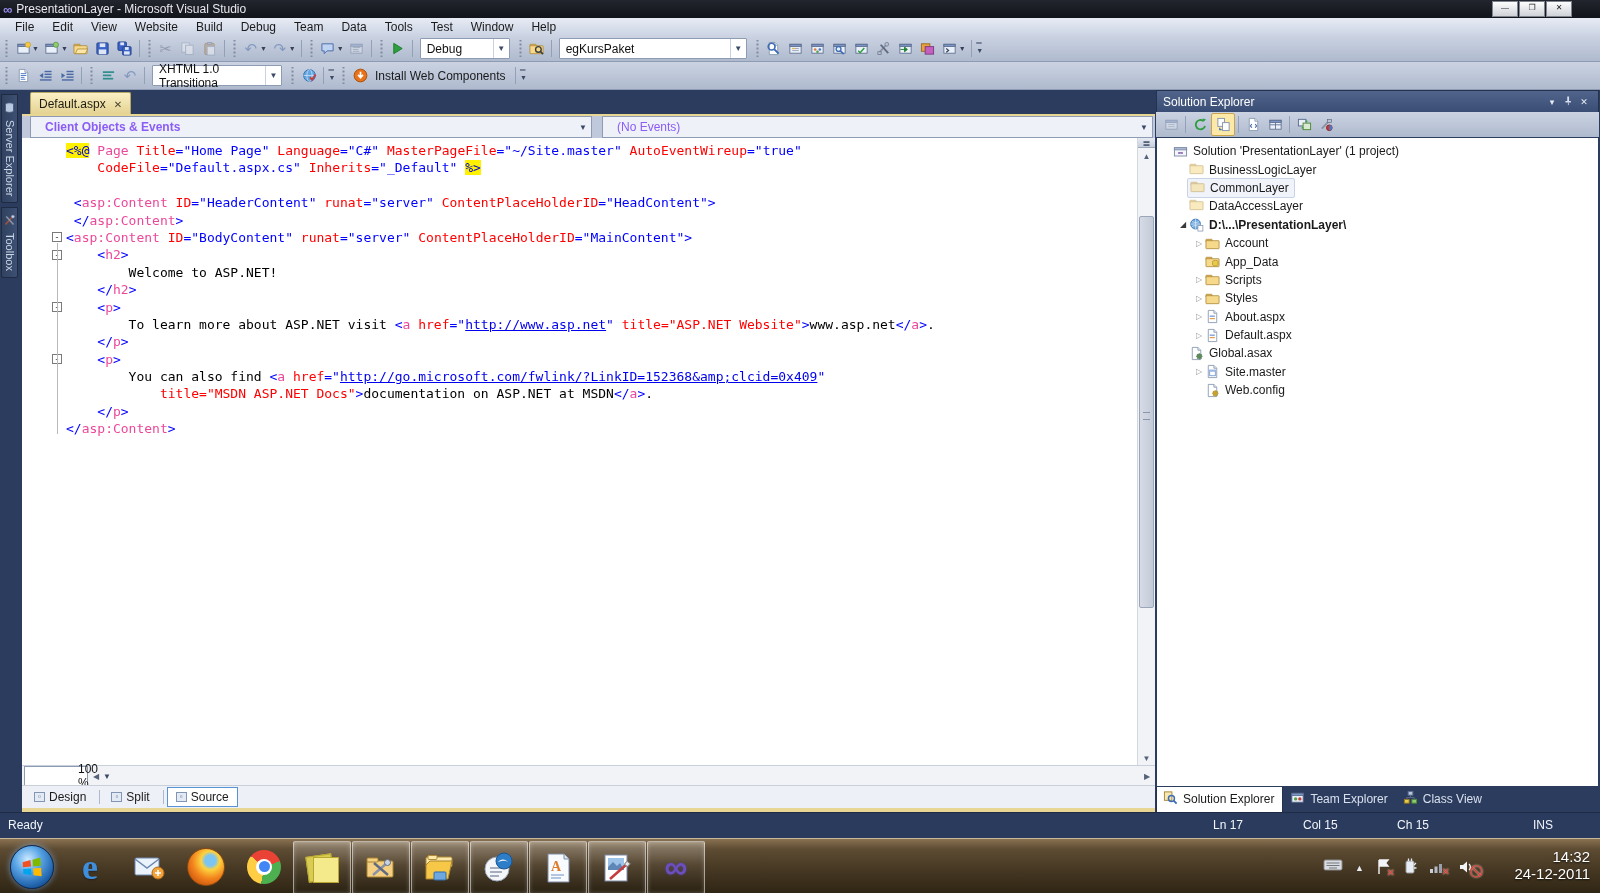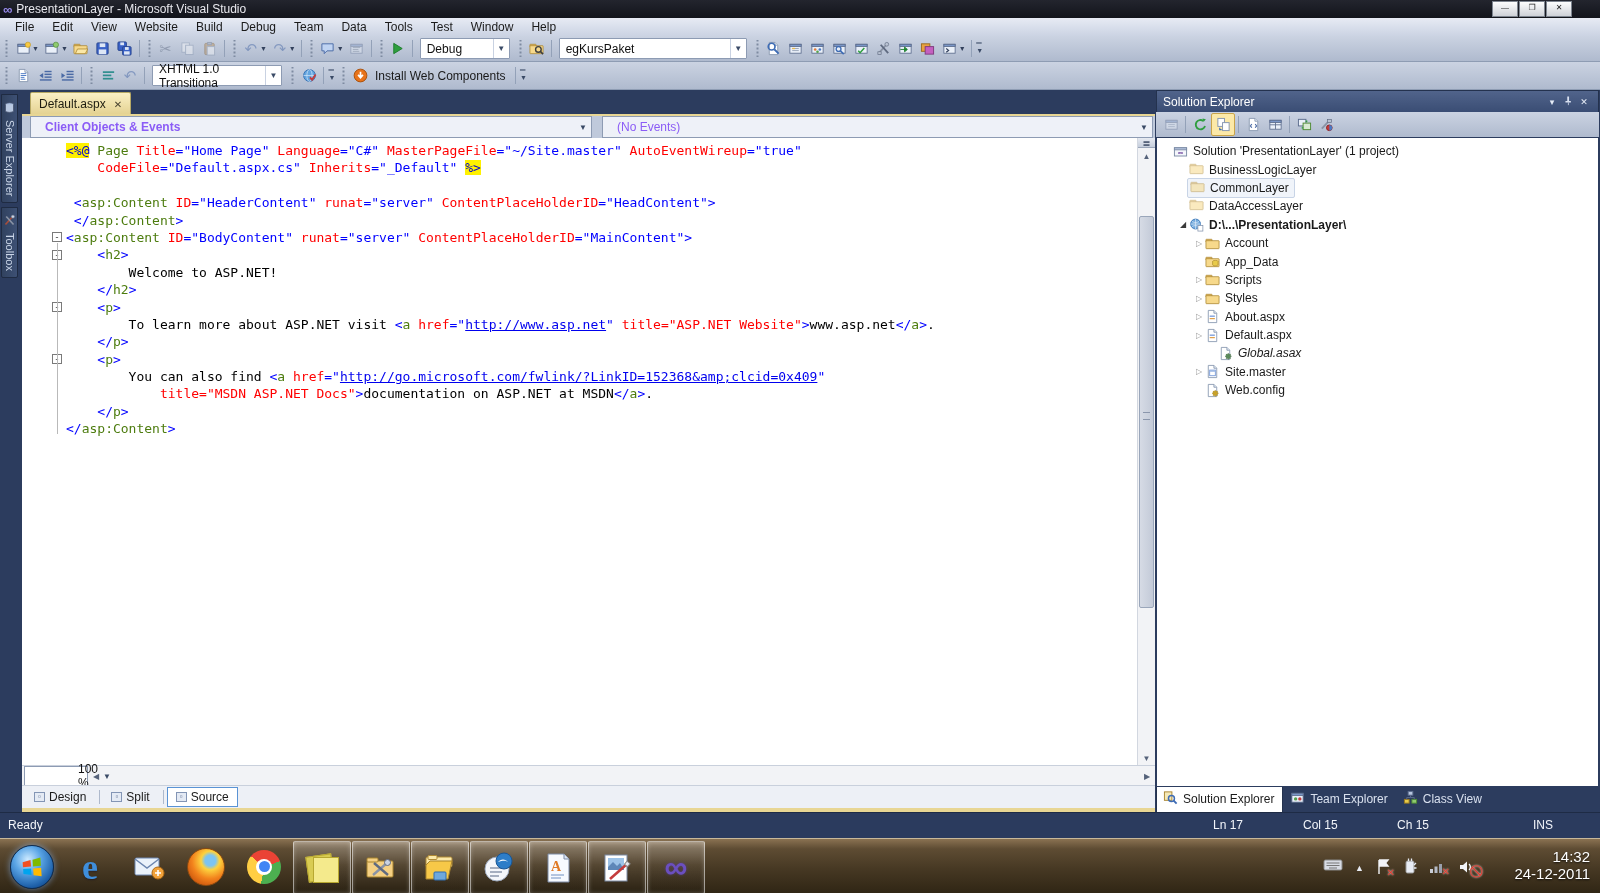--- a/index.html
+++ b/index.html
@@ -42,21 +42,21 @@
   .navrow{position:absolute;top:26px;left:0;right:0;height:22px;background:#BFC9DB;display:flex;align-items:center;}
   .navcombo{height:20px;background:#EEF1F8;border:1px solid #8D9BB3;display:flex;align-items:center;}
   .navcombo .val{flex:1;padding:0 14px;color:#8b5cf6;}
   .navcombo.bold .val{font-weight:bold;}
   .navcombo .arrow{width:16px;text-align:center;font-size:8px;color:#3a4a66;}
   .editor{position:absolute;top:48px;left:0;right:17px;bottom:46px;background:#fff;overflow:hidden;}
   .codewrap{position:relative;padding-top:4px;font-family:"DejaVu Sans Mono","Liberation Mono",monospace;font-size:13px;}
   .cl{height:17.4px;line-height:17.4px;white-space:pre;padding-left:44px;position:relative;color:#000;}
   .foldbox{position:absolute;left:30px;top:3.5px;width:10px;height:10px;border:1px solid #7a7a7a;background:#fff;font-size:9px;line-height:8px;text-align:center;color:#333;box-sizing:border-box;}
   .foldguide{position:absolute;left:35px;width:1px;background:#b9b9b9;}
-  .tk-pl{color:#000}.tk-dl{color:#0000FF}.tk-tag{color:#4d7c0f}.tk-att{color:#FF0000}
+  .tk-pl{color:#000}.tk-dl{color:#0000FF}.tk-tag{color:#ec4899}.tk-att{color:#FF0000}
   .tk-val{color:#0000FF}.tk-avl{color:#FF0000}
   .tk-url{color:#0000EE;text-decoration:underline}
   .tk-dir{color:#0000D4;background:#FFF100}
   
   .vscroll{position:absolute;top:48px;right:0;width:17px;bottom:46px;background:#F2F3F6;border-left:1px solid #D2D7E0;}
   .vsplit{height:9px;background:linear-gradient(#E7EBF3,#C6CEDC);border-bottom:1px solid #9AA6BA;display:flex;align-items:center;justify-content:center;font-size:6px;color:#55627A;line-height:3px;}
   .sbtn{height:16px;display:flex;align-items:center;justify-content:center;font-size:8px;color:#55627A;background:#F2F3F6;}
   .vthumb{position:absolute;left:1px;right:1px;top:78px;height:390px;background:linear-gradient(90deg,#D6DBE5,#C3CAD8);border:1px solid #9AA6BA;border-radius:2px;}
   .vthumb .gripmark{position:absolute;left:3px;right:3px;top:50%;height:6px;border-top:1px solid #8A96AC;border-bottom:1px solid #8A96AC;}
   .vscroll .down{position:absolute;bottom:0;left:0;right:0;}
@@ -696,21 +696,21 @@
                 <svg viewBox="0 0 16 16" width="15" height="15">
                   <path d="M3.5 1.5h6l3 3v10h-9z" fill="#FFF" stroke="#8494AD" stroke-width=".9"></path>
                   <path d="M9.5 1.5v3h3" fill="#E6ECF6" stroke="#8494AD" stroke-width=".9"></path>
                   <rect x="5" y="7" width="5.5" height="1.3" fill="#6E93D6"></rect>
                   <rect x="5" y="9.6" width="5.5" height="1.3" fill="#E0A04C"></rect>
                 </svg>
               </span>
               <span class="tlabel">Default.aspx</span>
             </span>
           </div>
-          <div class="titem" style="padding-left: 49px; font-style: italic;">
+          <div class="titem" style="padding-left: 20px;">
             <span class="tw col"></span>
             <span style="display: flex; align-items: center;">
               <span class="ticon">
                 <svg viewBox="0 0 16 16" width="15" height="15">
                   <path d="M3.5 1.5h6l3 3v10h-9z" fill="#FFF" stroke="#8494AD" stroke-width=".9"></path>
                   <path d="M9.5 1.5v3h3" fill="#E6ECF6" stroke="#8494AD" stroke-width=".9"></path>
                   <circle cx="11" cy="11" r="2.6" fill="#5A8A5A" stroke="#666" stroke-width=".5"></circle>
                   <circle cx="11" cy="11" r="1" fill="#fff"></circle>
                   <path d="M11 7.6v6.8M7.6 11h6.8M8.6 8.6l4.8 4.8M13.4 8.6l-4.8 4.8" stroke="#5A8A5A" stroke-width="1.1"></path>
                 </svg>

